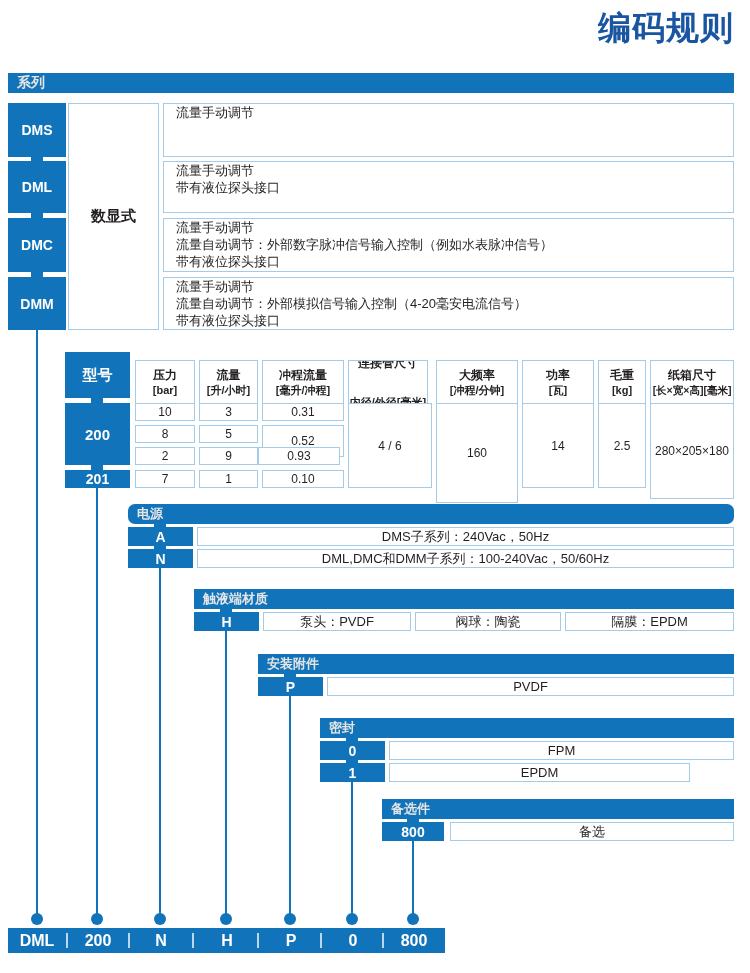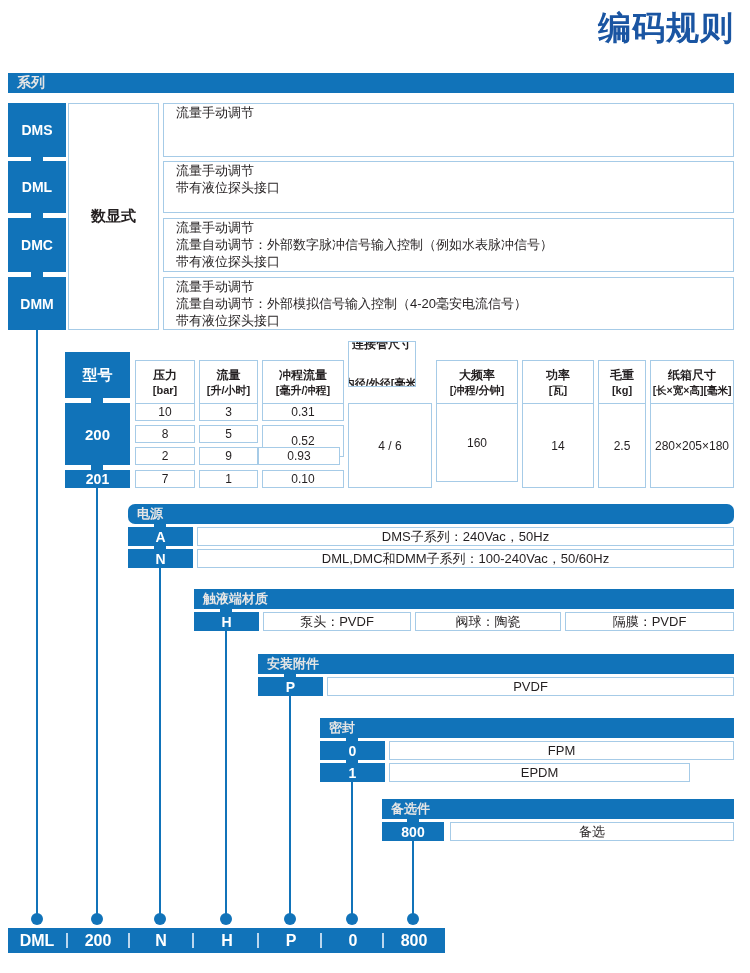--- a/index.html
+++ b/index.html
@@ -88,21 +88,21 @@
     <div class="unit">[bar]</div>
   </div>
   <div class="vbox thcell" style="left:199px;top:352px;width:59px;height:46px;">
     <div>流量</div>
     <div class="unit">[升/小时]</div>
   </div>
   <div class="vbox thcell" style="left:262px;top:352px;width:82px;height:46px;">
     <div>冲程流量</div>
     <div class="unit">[毫升/冲程]</div>
   </div>
-  <div class="vbox thcell" style="left:348px;top:333px;width:68px;height:46px;gap:24px;">
+  <div class="vbox thcell" style="left:348px;top:352px;width:80px;height:46px;gap:24px;">
     <div>连接管尺寸</div>
     <div class="unit">内径/外径[毫米]</div>
   </div>
   <div class="vbox thcell" style="left:436px;top:352px;width:82px;height:46px;">
     <div>大频率</div>
     <div class="unit">[冲程/分钟]</div>
   </div>
   <div class="vbox thcell" style="left:522px;top:352px;width:72px;height:46px;">
     <div>功率</div>
     <div class="unit">[瓦]</div>
@@ -131,39 +131,39 @@
 
   <div class="vbox num" style="left:135px;top:447px;width:60px;height:18px;">2</div>
   <div class="vbox num" style="left:199px;top:447px;width:59px;height:18px;">9</div>
   <div class="vbox num" style="left:258px;top:447px;width:82px;height:18px;">0.93</div>
 
   <div class="vbox num" style="left:135px;top:470px;width:60px;height:18px;">7</div>
   <div class="vbox num" style="left:199px;top:470px;width:59px;height:18px;">1</div>
   <div class="vbox num" style="left:262px;top:470px;width:82px;height:18px;">0.10</div>
 
   <div class="vbox num" style="left:348px;top:403px;width:84px;height:85px;">4 / 6</div>
-  <div class="vbox num" style="left:436px;top:403px;width:82px;height:79px;">160</div>
+  <div class="vbox num" style="left:436px;top:403px;width:82px;height:100px;">160</div>
   <div class="vbox num" style="left:522px;top:403px;width:72px;height:85px;">14</div>
   <div class="vbox num" style="left:598px;top:403px;width:48px;height:85px;">2.5</div>
-  <div class="vbox num" style="left:650px;top:403px;width:84px;height:85px;">280×205×180</div>
+  <div class="vbox num" style="left:650px;top:403px;width:84px;height:96px;">280×205×180</div>
 
   <div class="hbar" style="left:128px;top:504px;width:606px;height:20px;border-radius:7px;">电源</div>
   <div class="notch" style="left:154px;top:524px;height:3px;"></div>
   <div class="codebox" style="left:128px;top:527px;width:65px;height:19px;">A</div>
   <div class="vbox" style="left:197px;top:527px;width:537px;height:19px;">DMS子系列：240Vac，50Hz</div>
   <div class="notch" style="left:154px;top:546px;height:3px;"></div>
   <div class="codebox" style="left:128px;top:549px;width:65px;height:19px;">N</div>
   <div class="vbox" style="left:197px;top:549px;width:537px;height:19px;">DML,DMC和DMM子系列：100-240Vac，50/60Hz</div>
 
   <div class="hbar" style="left:194px;top:589px;width:540px;height:20px;">触液端材质</div>
   <div class="notch" style="left:220px;top:609px;height:3px;"></div>
   <div class="codebox" style="left:194px;top:612px;width:65px;height:19px;">H</div>
   <div class="vbox" style="left:263px;top:612px;width:148px;height:19px;">泵头：PVDF</div>
   <div class="vbox" style="left:415px;top:612px;width:146px;height:19px;">阀球：陶瓷</div>
-  <div class="vbox" style="left:565px;top:612px;width:169px;height:19px;">隔膜：PVDF</div>
+  <div class="vbox" style="left:565px;top:612px;width:169px;height:19px;">隔膜：EPDM</div>
 
   <div class="hbar" style="left:258px;top:654px;width:476px;height:20px;">安装附件</div>
   <div class="notch" style="left:284px;top:674px;height:3px;"></div>
   <div class="codebox" style="left:258px;top:677px;width:65px;height:19px;">P</div>
   <div class="vbox" style="left:327px;top:677px;width:407px;height:19px;">PVDF</div>
 
   <div class="hbar" style="left:320px;top:718px;width:414px;height:20px;">密封</div>
   <div class="notch" style="left:346px;top:738px;height:3px;"></div>
   <div class="codebox" style="left:320px;top:741px;width:65px;height:19px;">0</div>
   <div class="vbox" style="left:389px;top:741px;width:345px;height:19px;">FPM</div>

